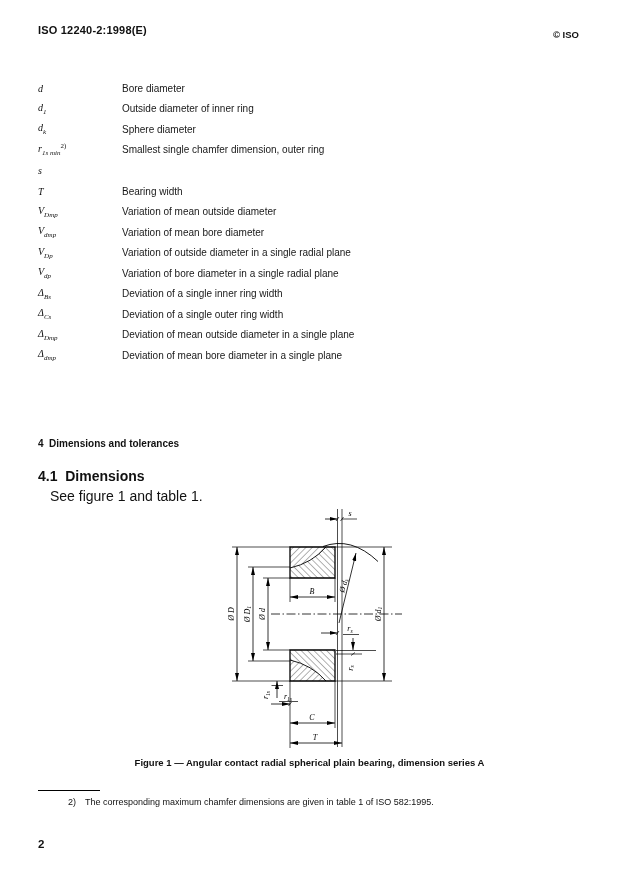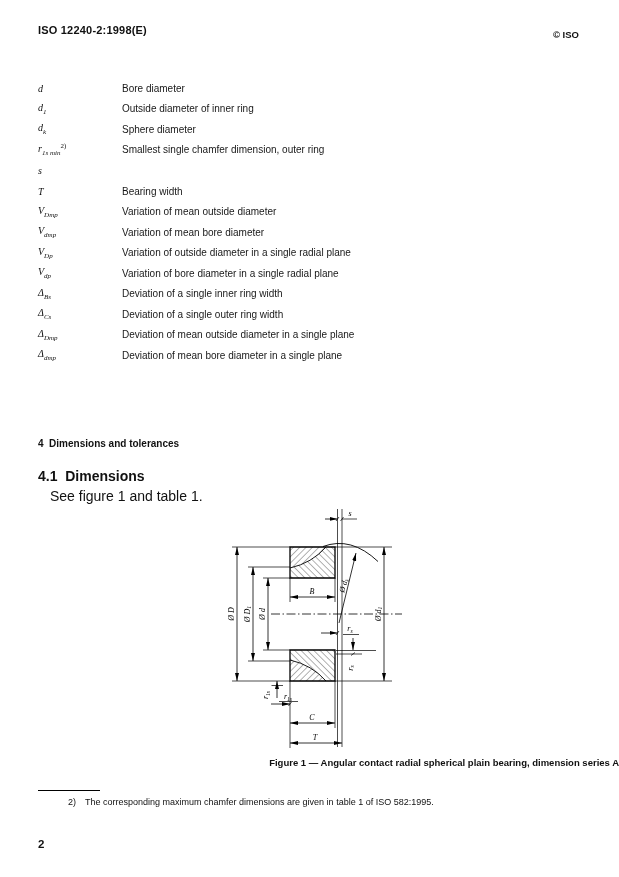--- a/index.html
+++ b/index.html
@@ -13,21 +13,21 @@
   .symbol-list{position:absolute;left:38px;top:78px;width:540px;}
   .sym-row{display:flex;align-items:center;height:20.55px;}
   .sym{width:52px;flex:none;font-family:"Liberation Serif","DejaVu Serif",serif;font-style:italic;font-size:10px;}
   .sym sub{font-size:7px;font-style:italic;}
   .sym sup{font-size:7px;font-style:normal;}
   .def{font-size:10px;color:#181818;margin-left:32px;}
   .sec-h1{position:absolute;left:38px;top:438px;font-size:10px;font-weight:bold;white-space:pre;}
   .sec-h2{position:absolute;left:38px;top:468px;font-size:14px;font-weight:bold;white-space:pre;}
   .sec-body{position:absolute;left:38px;top:488px;font-size:14px;margin-left:12px;}
   .fig-svg{position:absolute;left:220px;top:505px;}
-  .fig-caption{position:absolute;left:0;top:757px;width:619px;text-align:right;font-size:9.5px;font-weight:bold;}
+  .fig-caption{position:absolute;left:0;top:757px;width:619px;text-align:center;font-size:9.5px;font-weight:bold;}
   .fn-rule{position:absolute;left:38px;top:790px;width:62px;border-top:1.2px solid #000;height:0;}
   .footnote{position:absolute;left:38px;top:797px;font-size:9px;margin-left:30px;}
   .footnote .fn-marker{margin-right:9px;}
   .page-num{position:absolute;left:38px;top:838px;font-size:11.5px;font-weight:bold;}
   svg text{font-family:"Liberation Serif","DejaVu Serif",serif;font-style:italic;fill:#000;}
 </style>
 </head>
 <body>
 
 <div class="hdr-left">ISO 12240-2:1998(E)</div>

